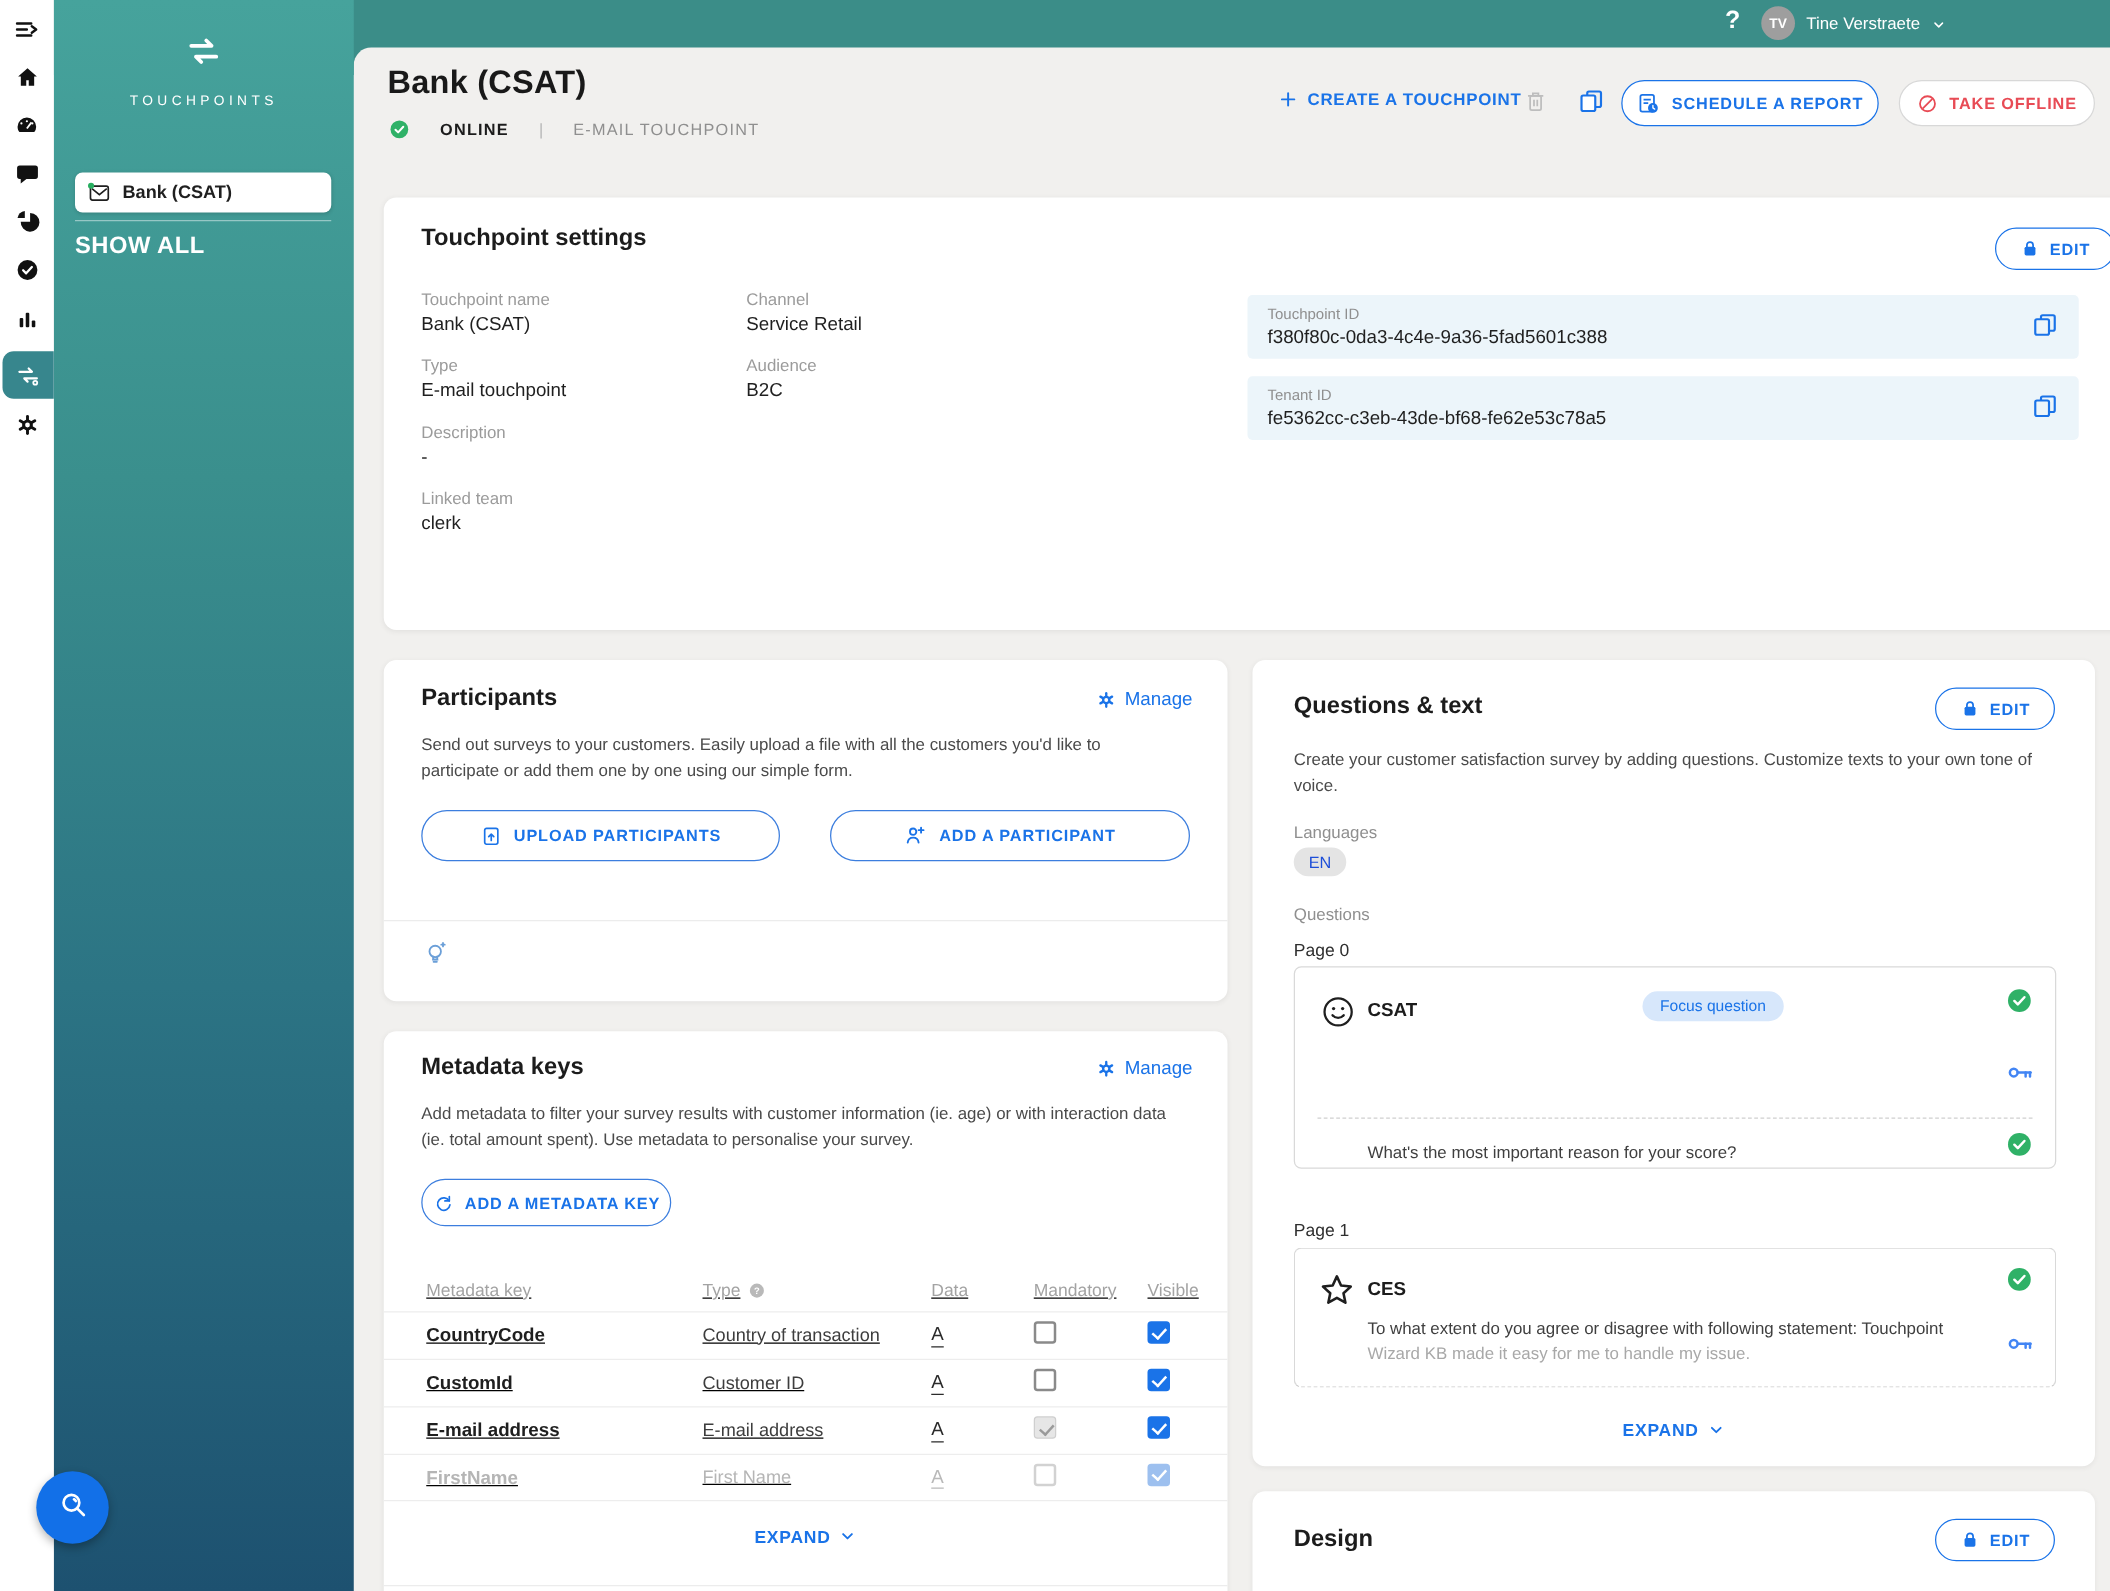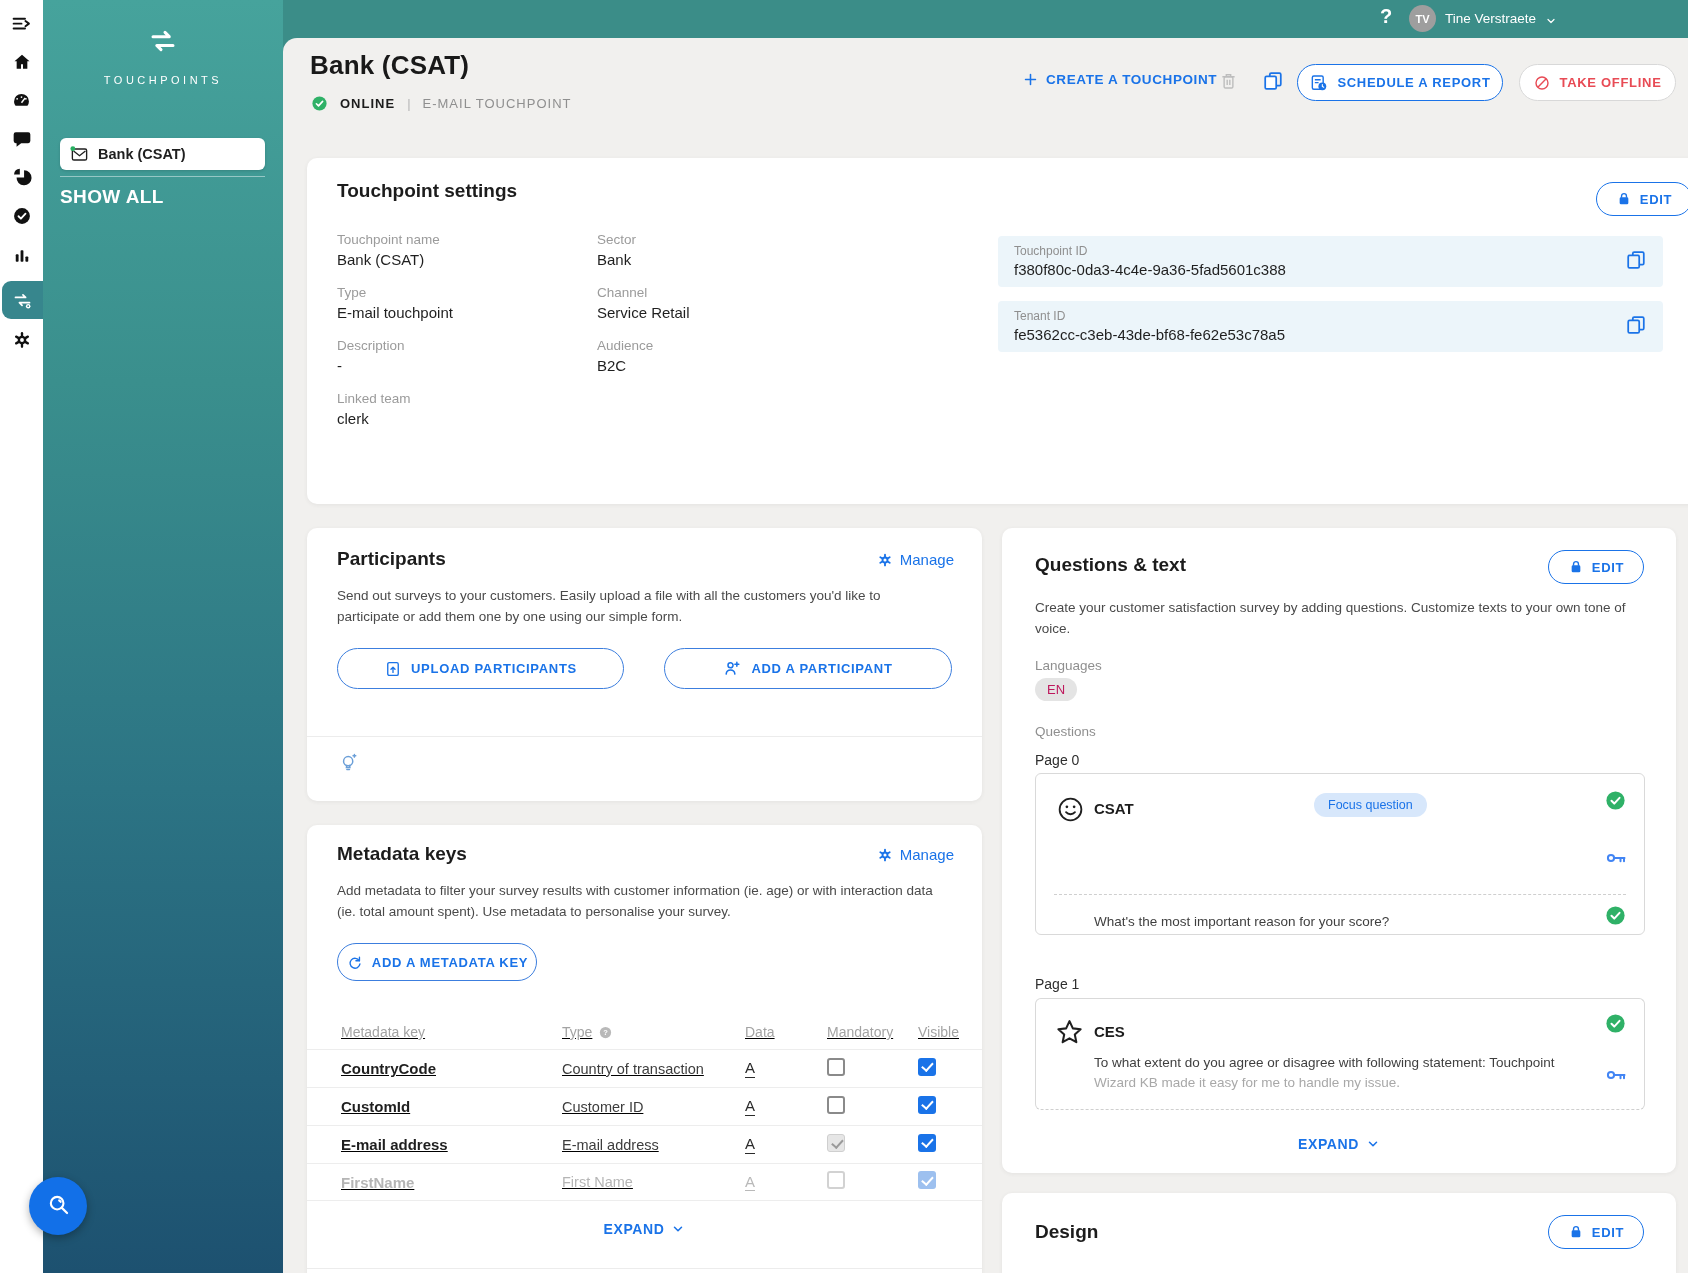--- a/index.html
+++ b/index.html
@@ -28,21 +28,21 @@
   .help-q{position:absolute;left:1337px;top:5px;color:#fff;font-size:20px;font-weight:700;cursor:pointer;}
   .avatar{position:absolute;left:1366px;top:5px;width:27px;height:27px;border-radius:50%;background:#9e9e9e;
     color:#fff;font-size:11px;font-weight:700;display:flex;align-items:center;justify-content:center;}
   .user-name{position:absolute;left:1402px;top:11px;color:#fff;font-size:13.5px;}
   .user-chev{position:absolute;left:1502px;top:13px;}
 
   
   .content{position:absolute;left:283px;top:38px;width:1405px;height:1235px;background:#f1f0ee;
     border-top-left-radius:14px;overflow:hidden;z-index:10;}
   .page-title{position:absolute;left:27px;top:12px;font-size:26px;font-weight:700;color:#191919;letter-spacing:.2px;}
-  .status-row{position:absolute;left:28px;top:57px;display:flex;align-items:center;gap:12px;}
+  .status-row{position:absolute;left:28px;top:57px;display:flex;align-items:center;gap:24px;}
   .status-online{font-size:13px;font-weight:700;letter-spacing:1px;color:#1c1c1c;}
   .status-sep{color:#b5b5b5;font-size:13px;}
   .status-type{font-size:13px;letter-spacing:1px;color:#8f8f8f;}
 
   .link-btn{display:inline-flex;align-items:center;gap:7px;color:#1a73e8;font-size:13.5px;font-weight:700;
     letter-spacing:.6px;cursor:pointer;background:none;border:none;}
   .pill{display:inline-flex;align-items:center;justify-content:center;gap:8px;background:#fff;border:1.5px solid #1a73e8;
     border-radius:20px;color:#1a73e8;font-size:13px;font-weight:700;letter-spacing:.7px;cursor:pointer;}
   .pill.red{border:1px solid #d8d8d8;color:#e84b55;}
 
@@ -77,21 +77,21 @@
   .cb.blue{background:#1a73e8;}
   .cb.blue.d{background:#9dc0ef;}
   .cb.gray{background:#e6e6e6;border:1px solid #cfcfcf;}
   .cb.blue::after,.cb.gray::after{content:"";position:absolute;left:6px;top:2.5px;width:4.5px;height:9px;
     border:solid #fff;border-width:0 2.2px 2.2px 0;transform:rotate(42deg);}
   .cb.gray::after{border-color:#9a9a9a;}
 
   .expand{display:flex;align-items:center;justify-content:center;gap:7px;color:#1a73e8;font-size:14px;font-weight:700;
     letter-spacing:.6px;cursor:pointer;}
 
-  .chip-en{display:inline-block;background:#e4e4e4;border-radius:12px;padding:4px 12px;font-size:13px;color:#be185d;}
+  .chip-en{display:inline-block;background:#e4e4e4;border-radius:12px;padding:4px 12px;font-size:13px;color:#1d4ed8;}
   .q-label{font-size:13.5px;color:#8f8f8f;}
   .page-label{font-size:14px;color:#2e2e2e;}
   .q-box{position:absolute;left:33px;width:610px;border:1px solid #d9d9d9;border-radius:6px;background:#fff;}
   .q-name{font-size:15px;font-weight:700;color:#1c1c1c;}
   .focus-chip{display:inline-block;background:#d7e7fb;border-radius:13px;padding:5px 14px;font-size:12.5px;color:#1a73e8;}
   .q-text{font-size:13.5px;line-height:1.5;color:#3f3f3f;}
   .q-text .dim{color:#a8a8a8;}
   .dash{border-top:1.5px dashed #cfcfcf;}
 
   .tip-link{color:#1a73e8;cursor:pointer;}
@@ -313,24 +313,20 @@
         <div class="fld-label">Description</div>
         <div class="fld-value">-</div>
       </div>
       <div class="field">
         <div class="fld-label">Linked team</div>
         <div class="fld-value">clerk</div>
       </div>
     </div>
     <div class="abs" style="left:290px;top:74px;width:250px;">
       <div class="field">
-        <div class="fld-label">Sector</div>
-        <div class="fld-value">Bank</div>
-      </div>
-      <div class="field">
         <div class="fld-label">Channel</div>
         <div class="fld-value">Service Retail</div>
       </div>
       <div class="field">
         <div class="fld-label">Audience</div>
         <div class="fld-value">B2C</div>
       </div>
     </div>
 
     <div class="id-box" style="top:78px;">

